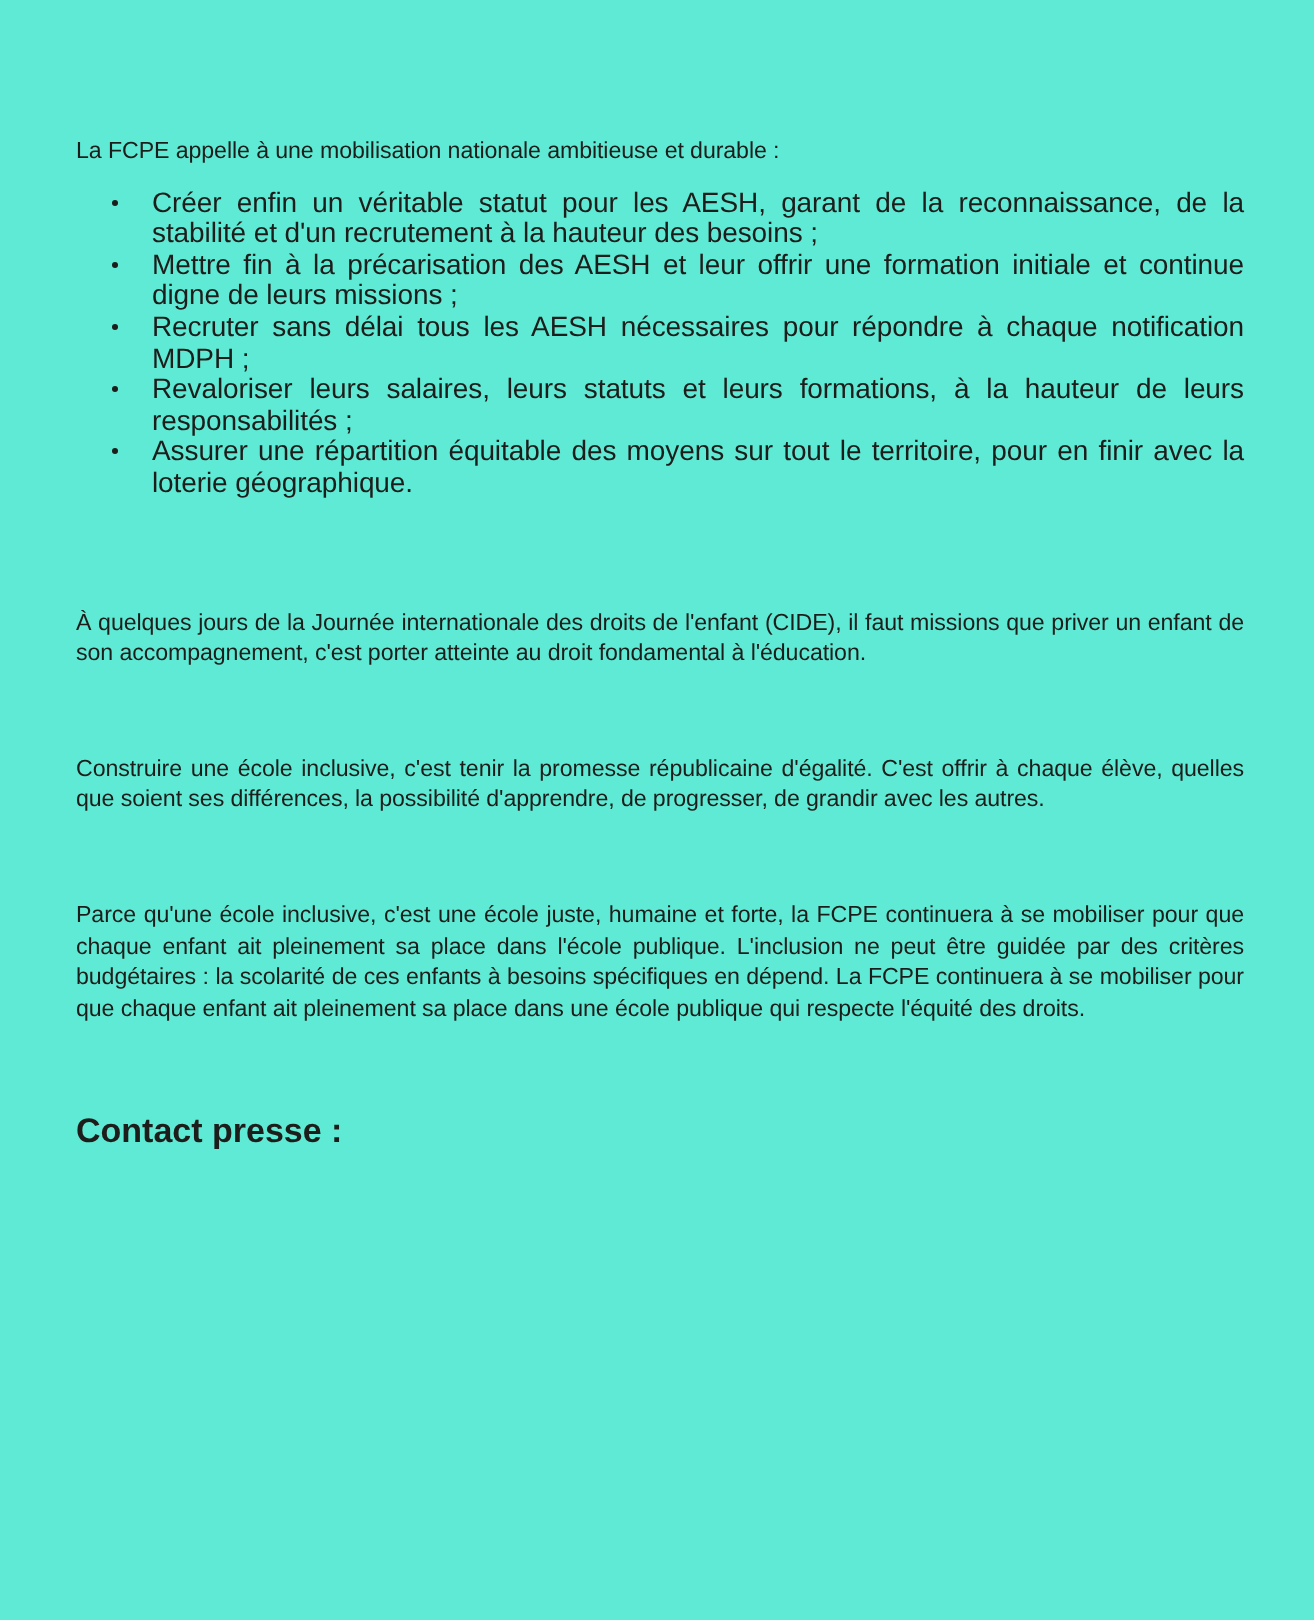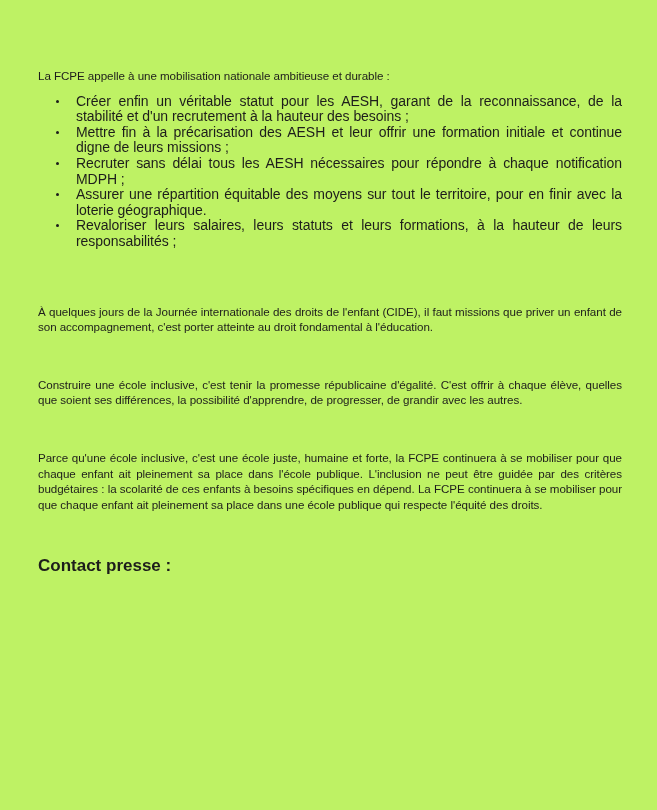--- a/index.html
+++ b/index.html
@@ -4,21 +4,21 @@
 <style>
   html, body {
     margin: 0;
     padding: 0;
     background: #ffffff;
   }
   .page {
     position: relative;
     width: 657px;
     height: 810px;
-    background: #bef264;
+    background: #5eead4;
     overflow: hidden;
     font-family: "Liberation Sans", sans-serif;
     color: #1d1d1b;
   }
   .content {
     position: absolute;
     left: 38px;
     top: 68px;
     width: 584px;
   }
@@ -95,25 +95,25 @@
       <li class="bullet-item">
         <span class="bullet-dot"></span>
         <span>Mettre fin à la précarisation des AESH et leur offrir une formation initiale et continue digne de leurs missions ;</span>
       </li>
       <li class="bullet-item">
         <span class="bullet-dot"></span>
         <span>Recruter sans délai tous les AESH nécessaires pour répondre à chaque notification MDPH ;</span>
       </li>
       <li class="bullet-item">
         <span class="bullet-dot"></span>
-        <span>Assurer une répartition équitable des moyens sur tout le territoire, pour en finir avec la loterie géographique.</span>
+        <span>Revaloriser leurs salaires, leurs statuts et leurs formations, à la hauteur de leurs responsabilités ;</span>
       </li>
       <li class="bullet-item">
         <span class="bullet-dot"></span>
-        <span>Revaloriser leurs salaires, leurs statuts et leurs formations, à la hauteur de leurs responsabilités ;</span>
+        <span>Assurer une répartition équitable des moyens sur tout le territoire, pour en finir avec la loterie géographique.</span>
       </li>
     </ul>
 
     <div class="gap-lg"></div>
 
     <p class="para">À quelques jours de la Journée internationale des droits de l'enfant (CIDE), il faut missions que priver un enfant de son accompagnement, c'est porter atteinte au droit fondamental à l'éducation.</p>
 
     <div class="gap-md"></div>
 
     <p class="para">Construire une école inclusive, c'est tenir la promesse républicaine d'égalité. C'est offrir à chaque élève, quelles que soient ses différences, la possibilité d'apprendre, de progresser, de grandir avec les autres.</p>

